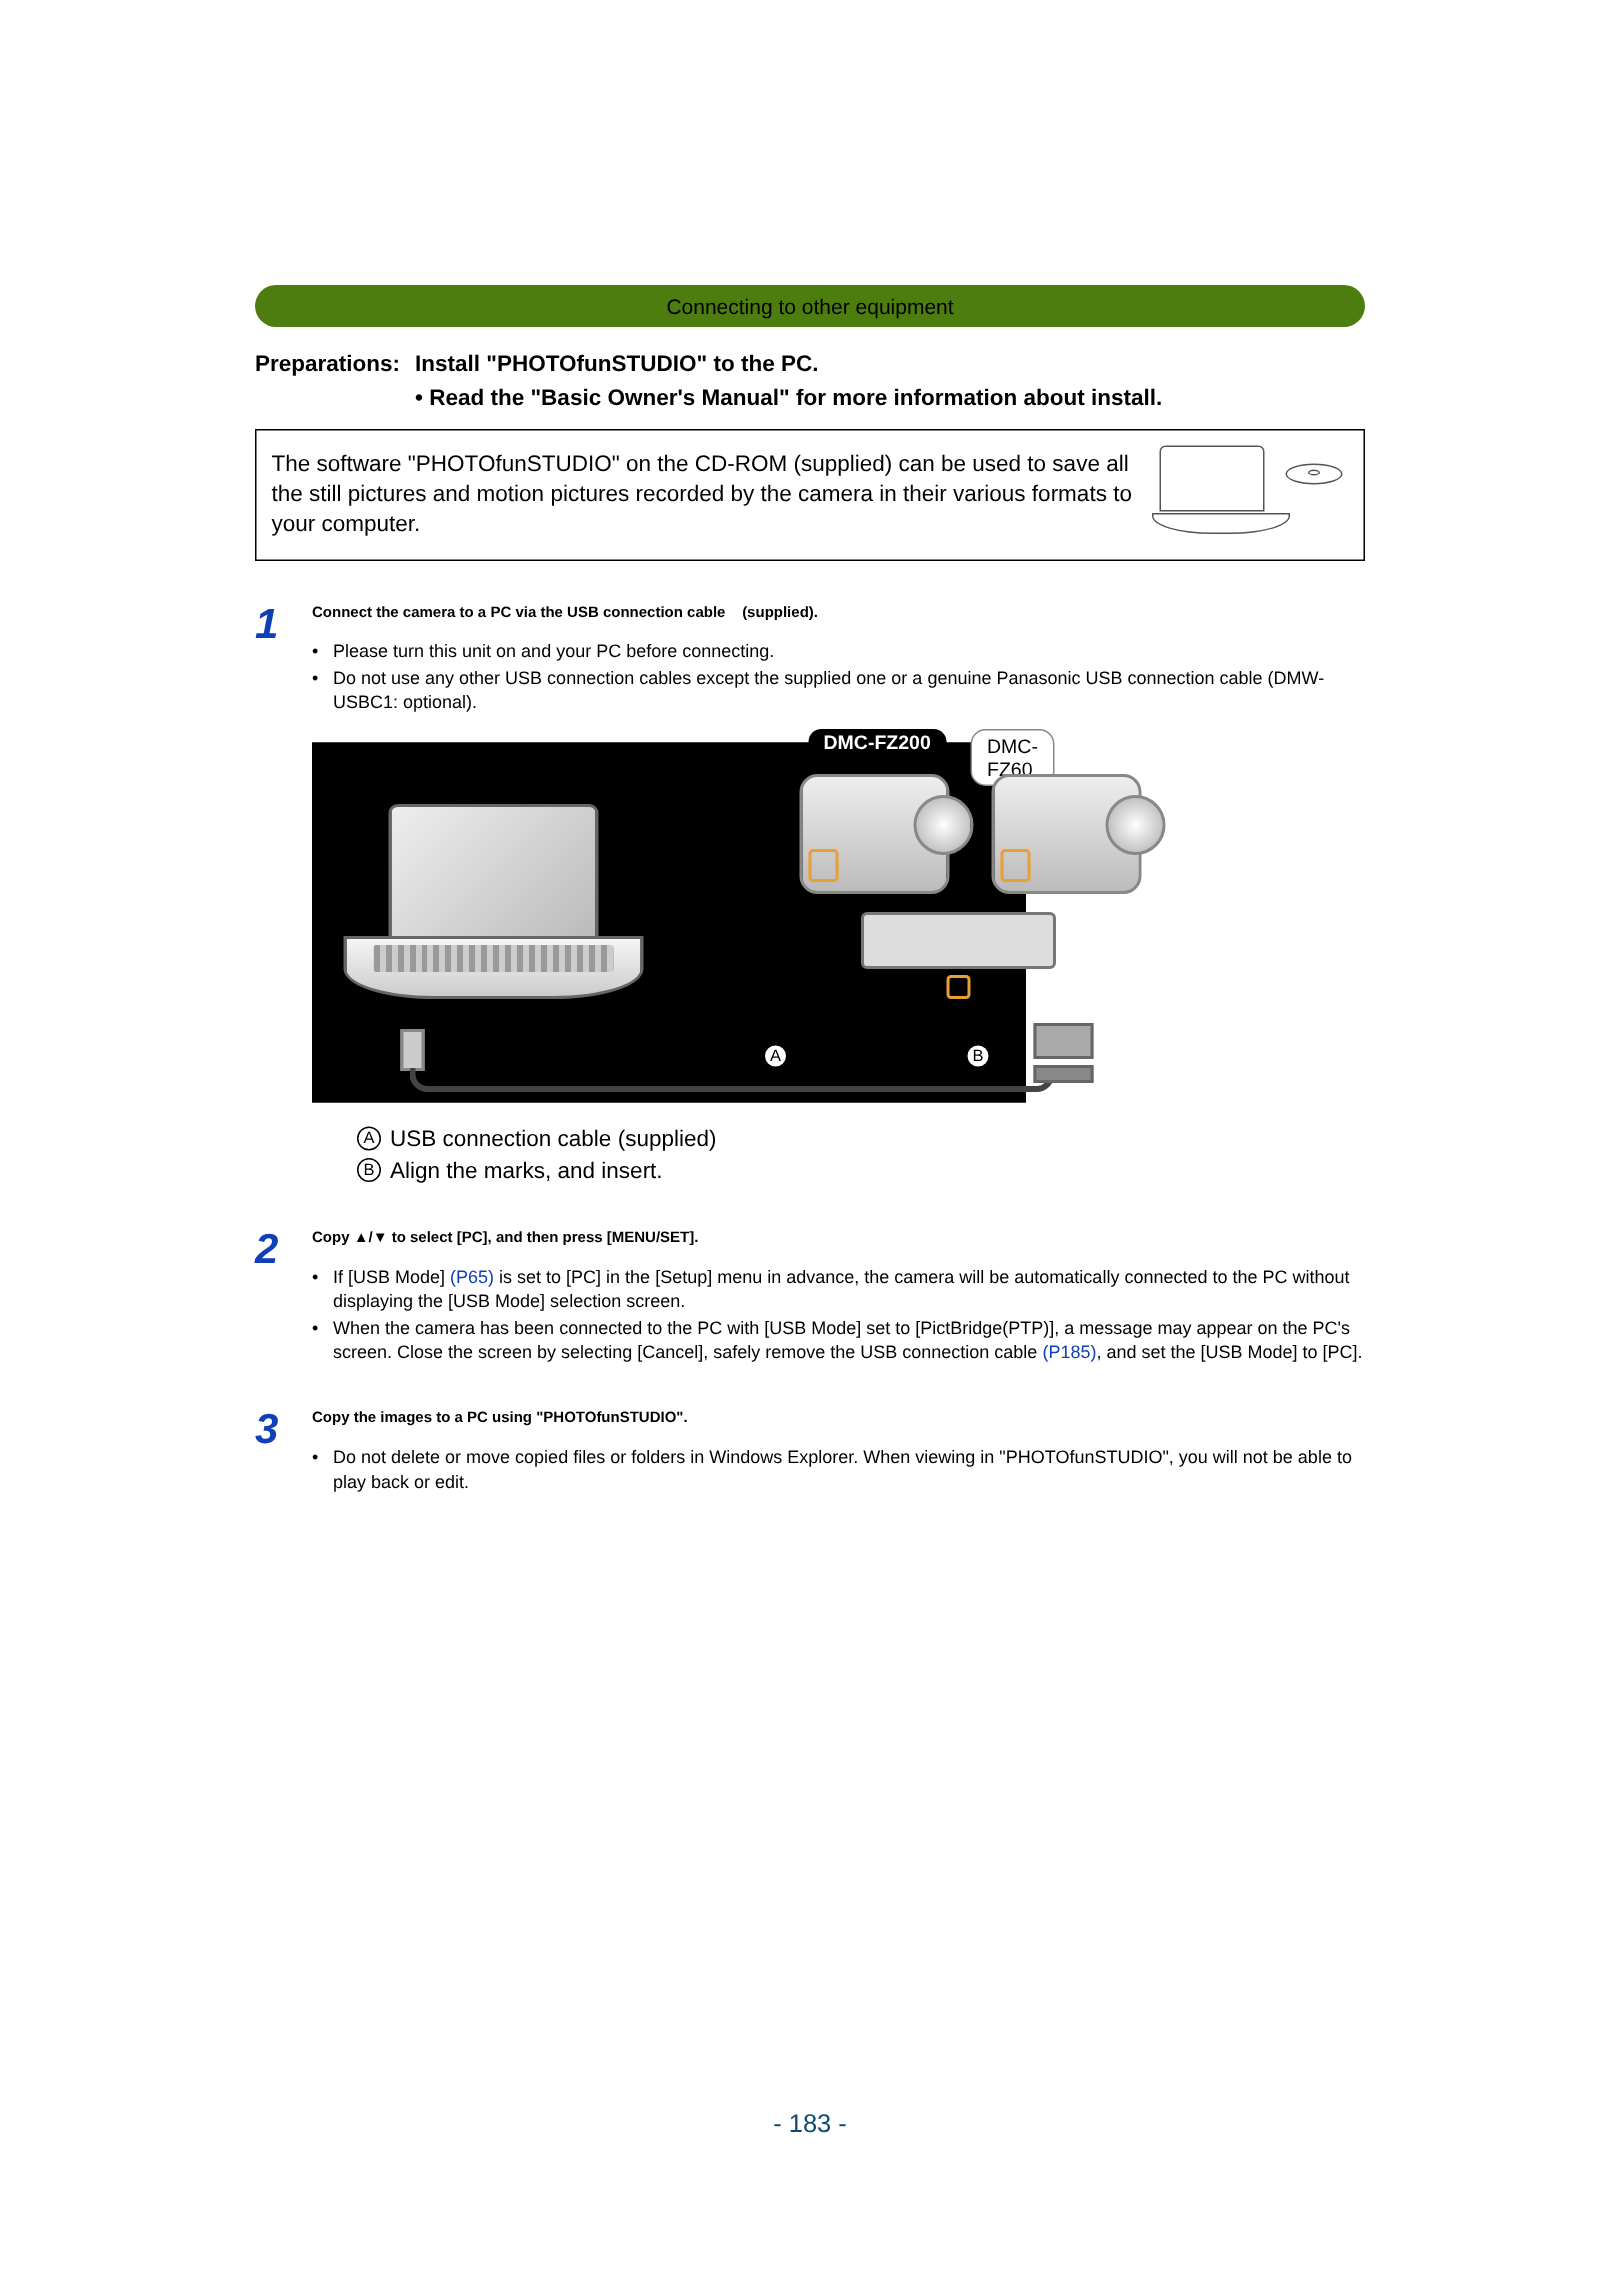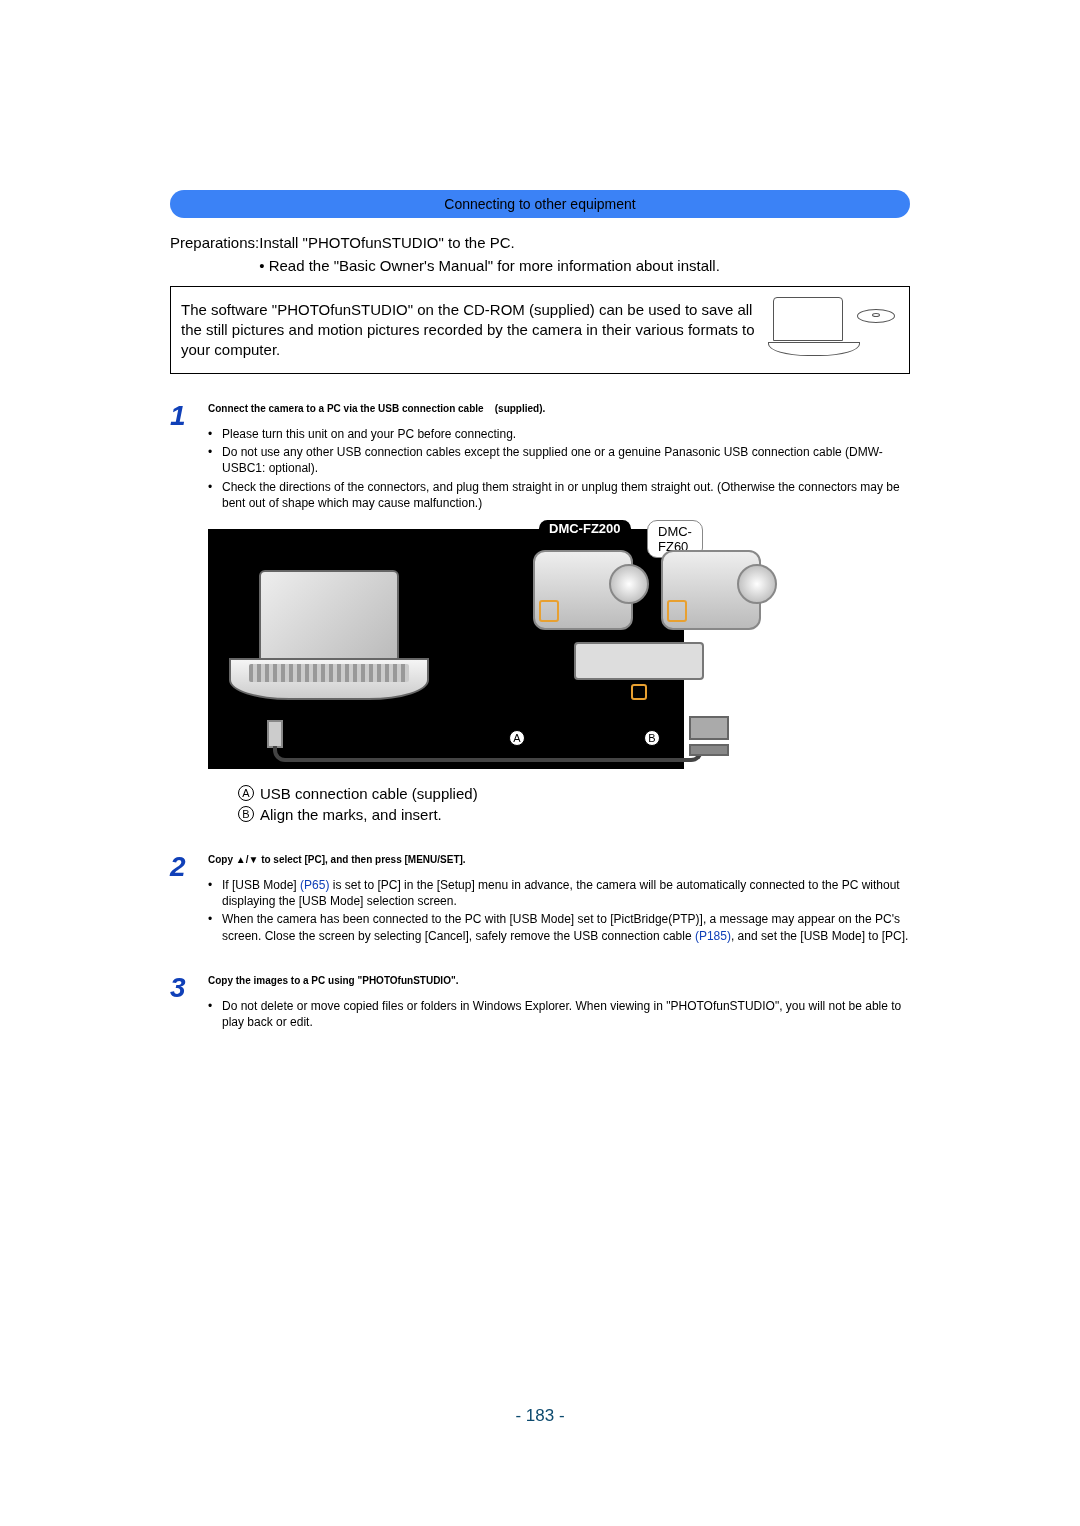--- a/index.html
+++ b/index.html
@@ -7,33 +7,34 @@
     background: #ffffff;
     font-family: Arial, Helvetica, sans-serif;
     font-size: 15px;
     color: #000;
     width: 1080px;
     height: 1526px;
     position: relative;
     padding: 190px 170px 0 170px;
   }
   .section-header {
-    background: #3b82f6;
+    background: #4d7c0f;
     border-radius: 14px;
     text-align: center;
     font-size: 14px;
     padding: 6px 0;
     margin-bottom: 14px;
   }
   .prep-row {
     display: flex;
-    gap: 0;
+    gap: 10px;
     font-size: 15px;
     margin-bottom: 0;
     line-height: 1.4;
+    font-weight: bold;
   }
   .prep-label { white-space: nowrap; }
   .prep-body { flex: 1; }
   .prep-sub {
     font-size: 15px;
     margin-left: 0;
     margin-top: 2px;
     line-height: 1.4;
   }
   .info-box {
@@ -324,21 +325,20 @@
 
 <div class="step">
   <div class="step-num">1</div>
   <div class="step-body">
     <div class="step-title">
       <span>Connect the camera to a PC via the USB connection cable</span>&nbsp;&nbsp;&nbsp;&nbsp;<span>(supplied).</span>
     </div>
     <ul class="bullets">
       <li>Please turn this unit on and your PC before connecting.</li>
       <li>Do not use any other USB connection cables except the supplied one or a genuine Panasonic USB connection cable (DMW-USBC1: optional).</li>
-      <li>Check the directions of the connectors, and plug them straight in or unplug them straight out. (Otherwise the connectors may be bent out of shape which may cause malfunction.)</li>
     </ul>
 
     <div class="diagram-frame">
       <span class="model-badge filled">DMC-FZ200</span>
       <span class="model-badge outline">DMC-FZ60</span>
 
       <div class="diag-laptop">
         <div class="dl-screen"></div>
         <div class="dl-base"></div>
         <div class="dl-keys"></div>

